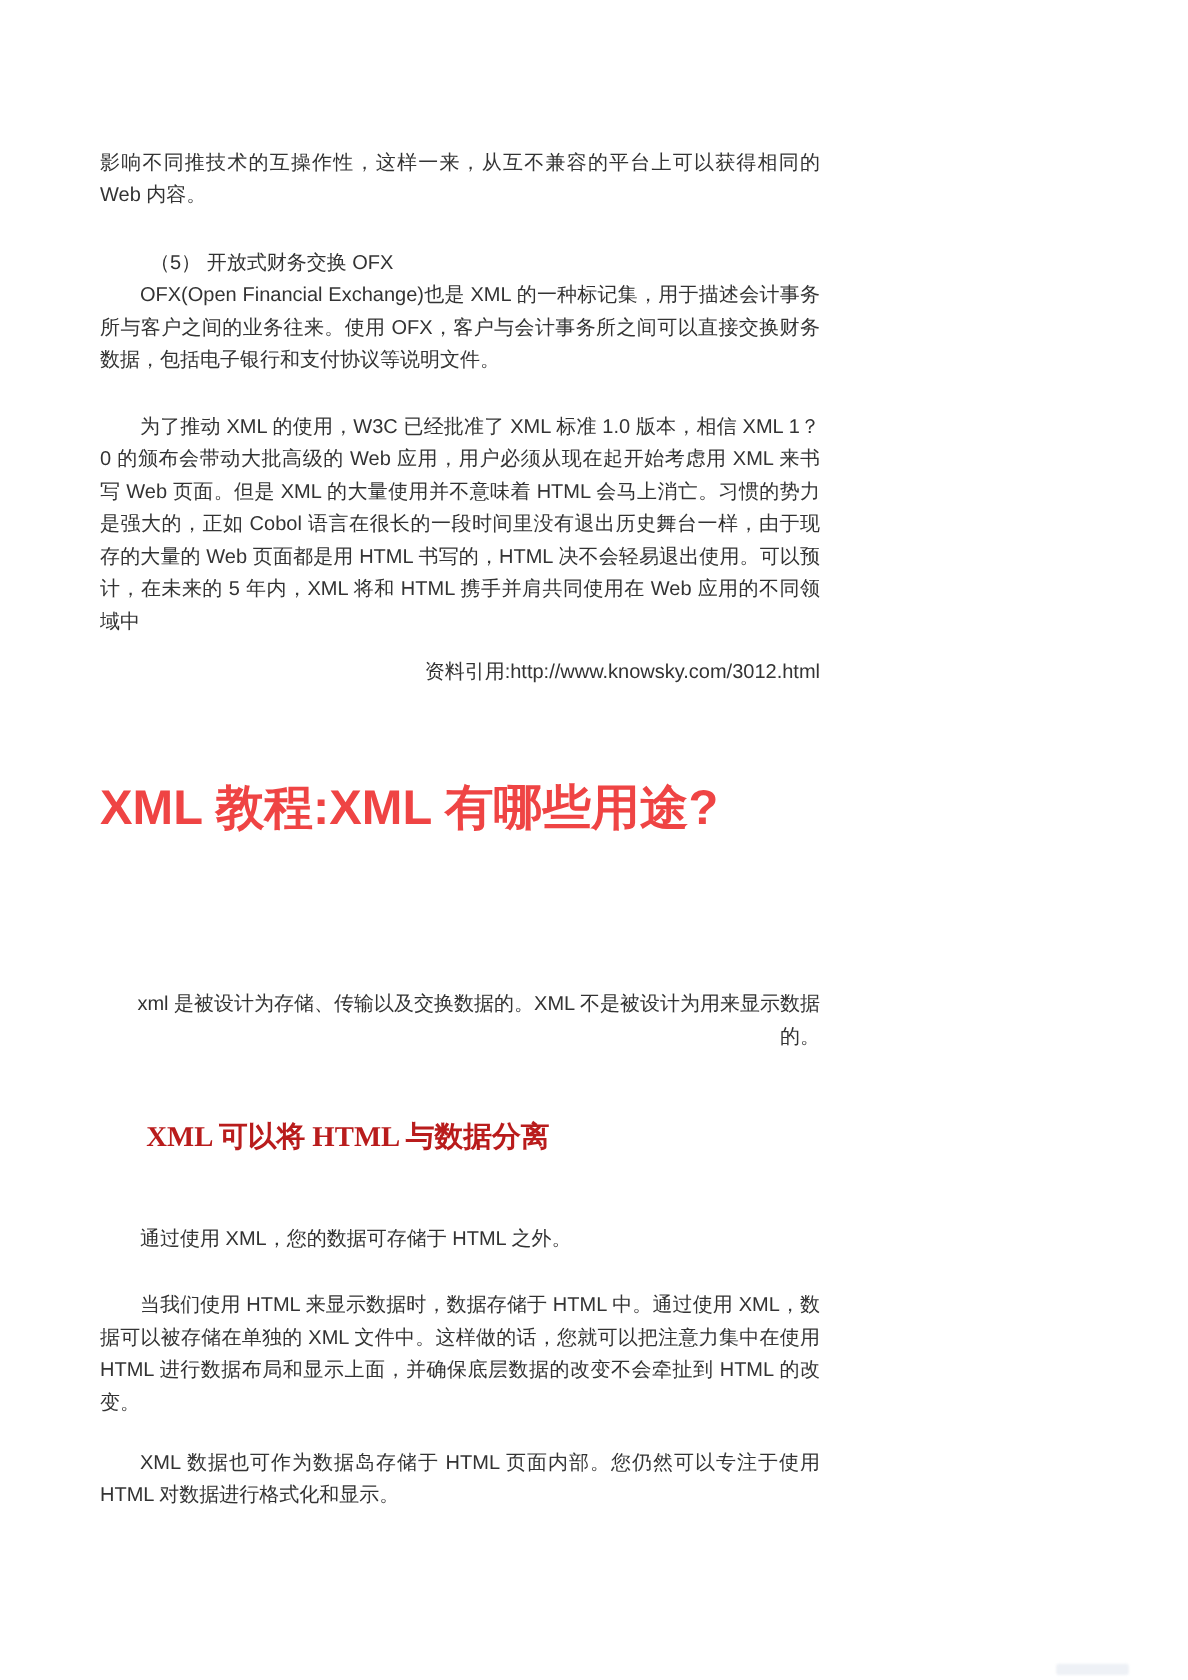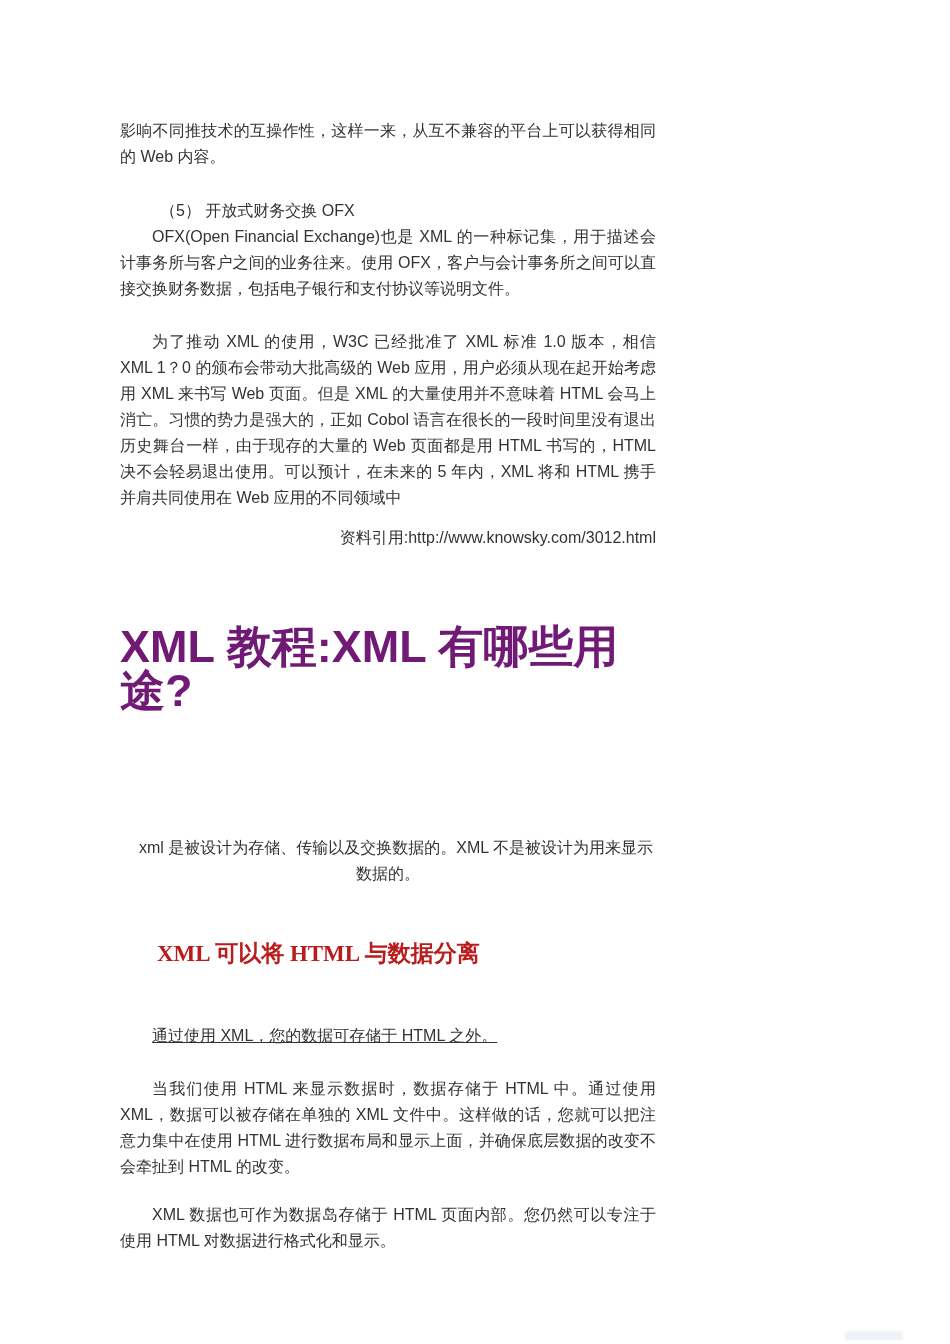--- a/index.html
+++ b/index.html
@@ -12,54 +12,54 @@
     height: 1344px;
     position: relative;
     overflow: hidden;
     font-family: "Liberation Sans", "DejaVu Sans", sans-serif;
     color: #333333;
   }
   .page {
     box-sizing: border-box;
     width: 786px;
     height: 1344px;
-    padding: 118px 130px 0 120px;
+    padding: 118px 130px 0 80px;
   }
   p.body-text {
     margin: 0;
     font-size: 16px;
     line-height: 26px;
     text-align: justify;
     text-justify: inter-ideograph;
   }
   .indent2 { text-indent: 2em; }
   .indent1 { text-indent: 1em; }
   .list-line { margin-left: 40px !important; text-align: left; }
   #item5 { margin-top: 28px; }
   #p2 { }
   #p3 { margin-top: 27px; }
   #source { margin-top: 14px; text-align: right; }
   h1.article-title {
     margin: 74px 0 0 0;
     font-family: "Liberation Sans", "DejaVu Sans", sans-serif;
-    font-size: 45px;
+    font-size: 39px;
     line-height: 44px;
     font-weight: 700;
-    color: #701a75;
+    color: #ef4444;
   }
-  #intro { margin-top: 122px; text-align: center; }
+  #intro { margin-top: 122px; text-align: right; }
   h2.section-heading {
     margin: 52px 0 0 37px;
     font-family: "Liberation Serif", "DejaVu Serif", serif;
     font-size: 23px;
     line-height: 30px;
     font-weight: 700;
     color: #b91c1c;
   }
-  #p4 { margin-top: 54px; text-align: left; text-decoration: underline; }
+  #p4 { margin-top: 54px; text-align: left; }
   #p5 { margin-top: 27px; }
   #p6 { margin-top: 22px; }
   .faint-watermark {
     position: absolute;
     left: 845px;
     top: 1331px;
     width: 58px;
     height: 9px;
     background: #eef1f6;
     filter: blur(1px);

